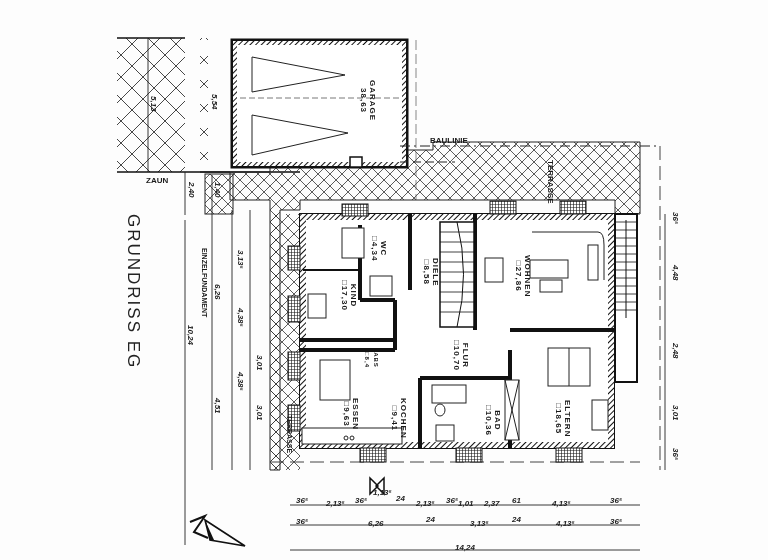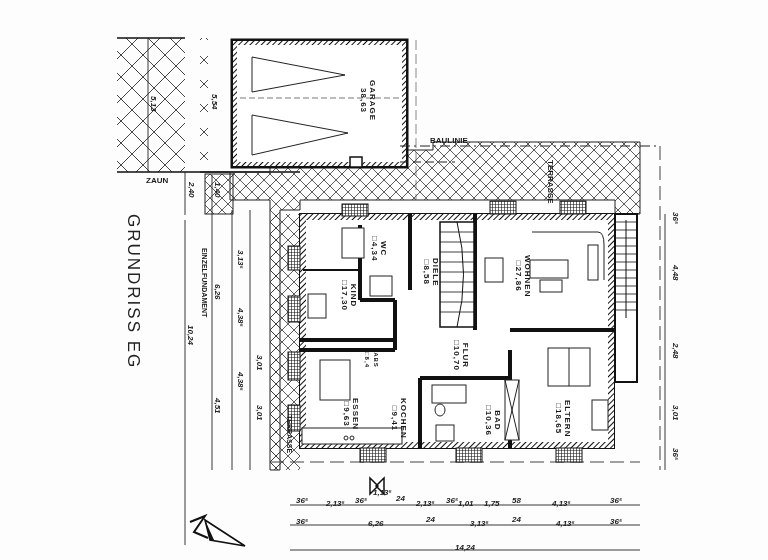--- a/index.html
+++ b/index.html
@@ -193,22 +193,22 @@
     </div>
 
 <div class="dim" style="left:296px;top:496px;">36⁵</div>
 <div class="dim" style="left:326px;top:499px;">2,13⁵</div>
 <div class="dim" style="left:355px;top:496px;">36⁵</div>
 <div class="dim" style="left:373px;top:488px;">1,13⁵</div>
 <div class="dim" style="left:396px;top:494px;">24</div>
 <div class="dim" style="left:416px;top:499px;">2,13⁵</div>
 <div class="dim" style="left:446px;top:496px;">36⁵</div>
 <div class="dim" style="left:458px;top:499px;">1,01</div>
-<div class="dim" style="left:484px;top:499px;">1,75</div>
-<div class="dim" style="left:512px;top:496px;">58</div>
+<div class="dim" style="left:484px;top:499px;">2,37</div>
+<div class="dim" style="left:512px;top:496px;">61</div>
 <div class="dim" style="left:552px;top:499px;">4,13⁵</div>
 <div class="dim" style="left:610px;top:496px;">36⁵</div>
 
 <div class="dim" style="left:296px;top:517px;">36⁵</div>
 <div class="dim" style="left:368px;top:519px;">6,26</div>
 <div class="dim" style="left:426px;top:515px;">24</div>
 <div class="dim" style="left:470px;top:519px;">3,13⁵</div>
 <div class="dim" style="left:512px;top:515px;">24</div>
 <div class="dim" style="left:556px;top:519px;">4,13⁵</div>
 <div class="dim" style="left:610px;top:517px;">36⁵</div>

